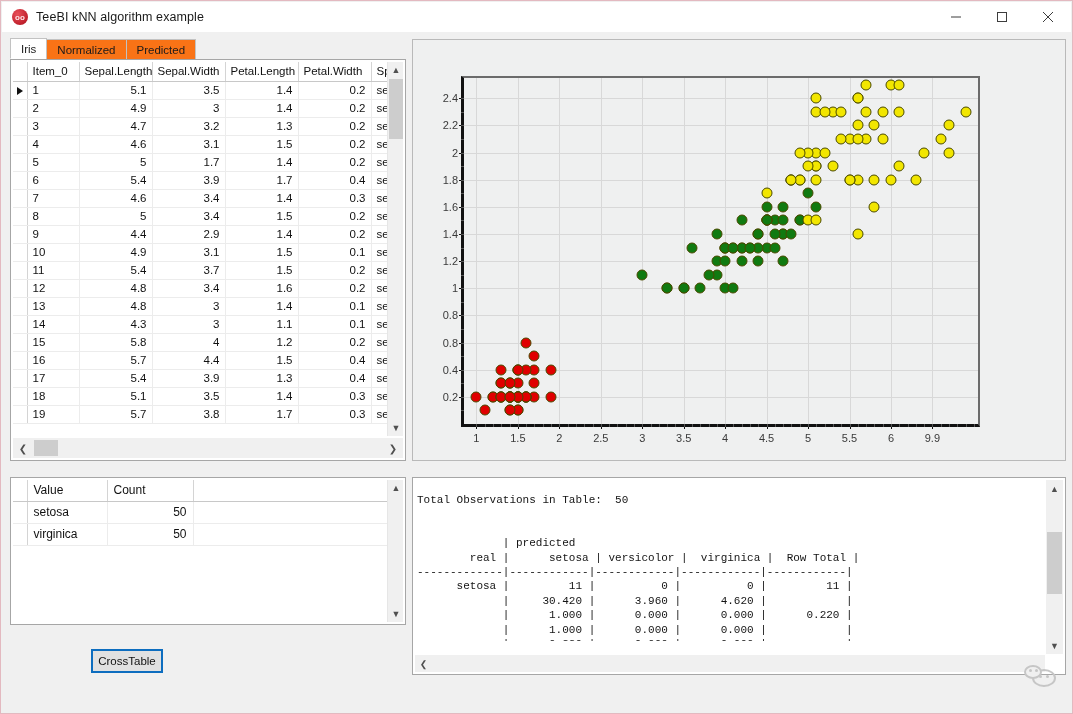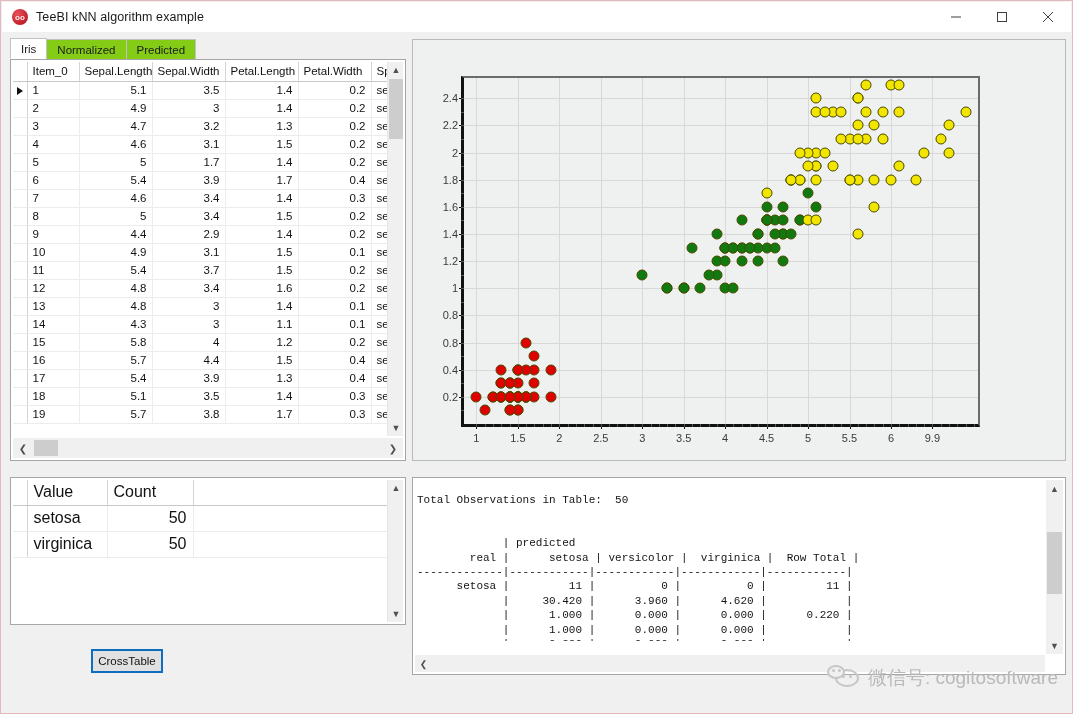--- a/index.html
+++ b/index.html
@@ -38,21 +38,21 @@
   #wbtns { margin-left: auto; display: flex; }
 
   
   #tabstrip {
     position: absolute; left: 9px; top: 38px; width: 396px; height: 20px;
     display: flex; align-items: flex-end;
   }
   .tab {
     height: 20px; padding: 0 10px;
     font-size: 11.5px; color: #1b1b1b;
-    background: #84cc16;
+    background: #f97316;
     border: 1px solid #c2c2c2; border-bottom: none;
     display: flex; align-items: center;
     margin-right: -1px;
   }
   .tab.active { background: #ffffff; height: 21px; border-bottom: 1px solid #ffffff; }
 
   
   #grid-panel {
     position: absolute; left: 9px; top: 58px; width: 396px; height: 402px;
     background: #ffffff; border: 1px solid #a6a6a6;
@@ -120,21 +120,21 @@
     position: absolute; top: 2px; left: 21px; width: 24px; height: 16px;
     background: #cdcdcd;
   }
 
   
   #sum-panel {
     position: absolute; left: 9px; top: 476px; width: 396px; height: 148px;
     background: #ffffff; border: 1px solid #a6a6a6;
   }
   #sum-inner { position: absolute; left: 2px; top: 2px; right: 18px; bottom: 2px; overflow: hidden; }
-  table.sumgrid { border-collapse: collapse; width: 100%; font-size: 16px; color: #111; table-layout: fixed; }
+  table.sumgrid { border-collapse: collapse; width: 100%; font-size: 12px; color: #111; table-layout: fixed; }
   table.sumgrid th {
     font-weight: normal; text-align: left; padding: 3px 6px 4px 6px;
     border-right: 1px solid #d4d4d4; border-bottom: 1px solid #c8c8c8; white-space: nowrap;
   }
   table.sumgrid td {
     padding: 3px 6px 4px 6px; border-right: 1px solid #ececec; border-bottom: 1px solid #ececec; white-space: nowrap;
   }
   .s-val { width: 80px; } .s-cnt { width: 86px; text-align: right; }
   .s-rest { border-right: none !important; }
 
@@ -839,14 +839,13 @@
 
 <div id="watermark">
   <div id="wm-bubble">
     <div class="b1"></div>
       <div class="b2"></div>
     <div class="e1"></div>
       <div class="e2"></div>
       <div class="e3"></div>
       <div class="e4"></div>
   </div>
-  <span>微信号: cogitosoftware</span>
 </div>
 
 </body></html>

